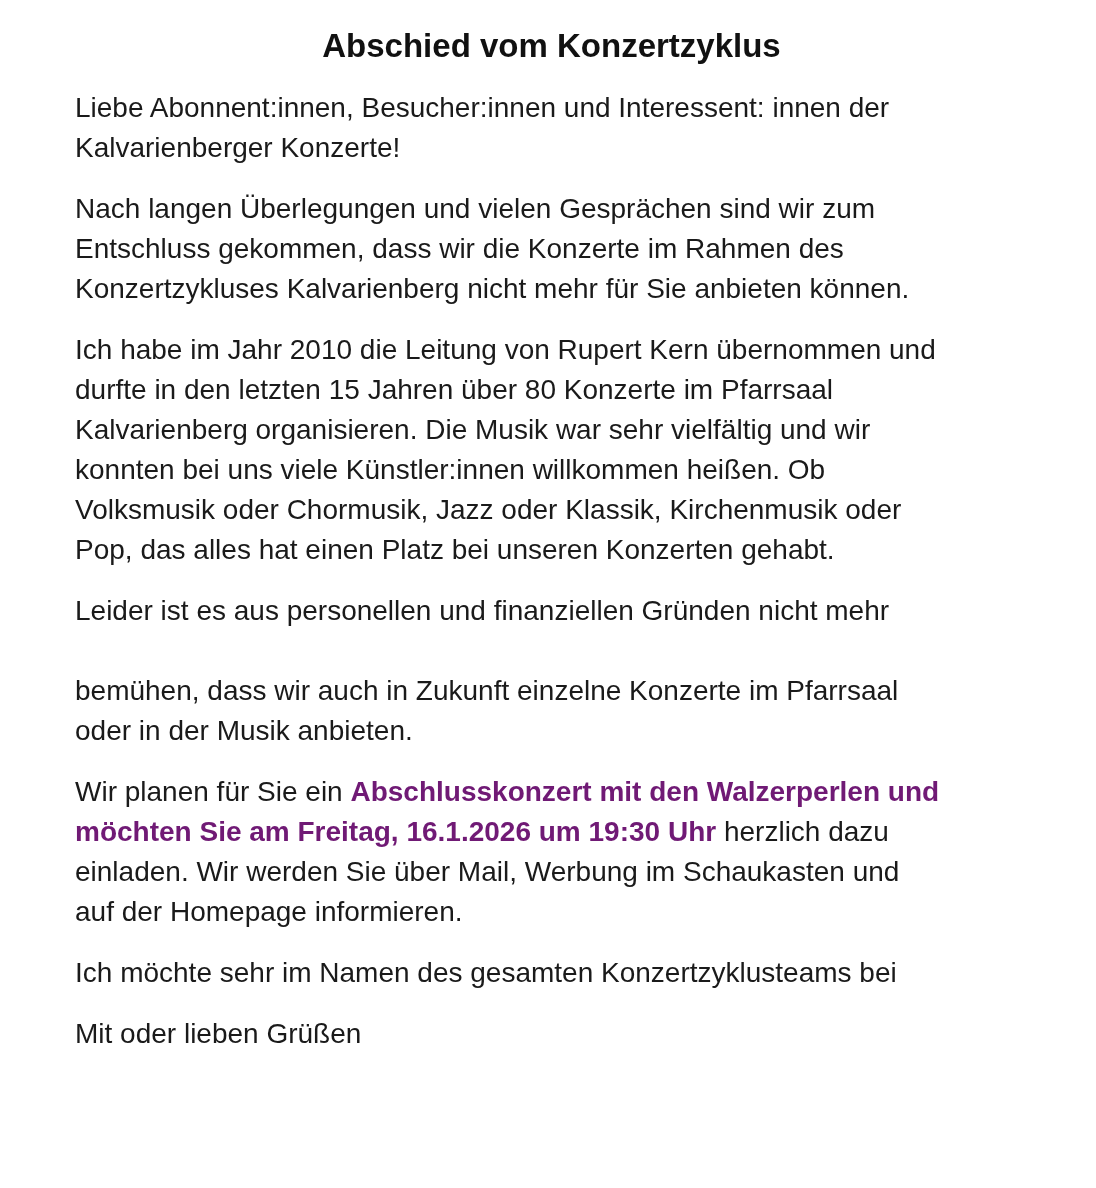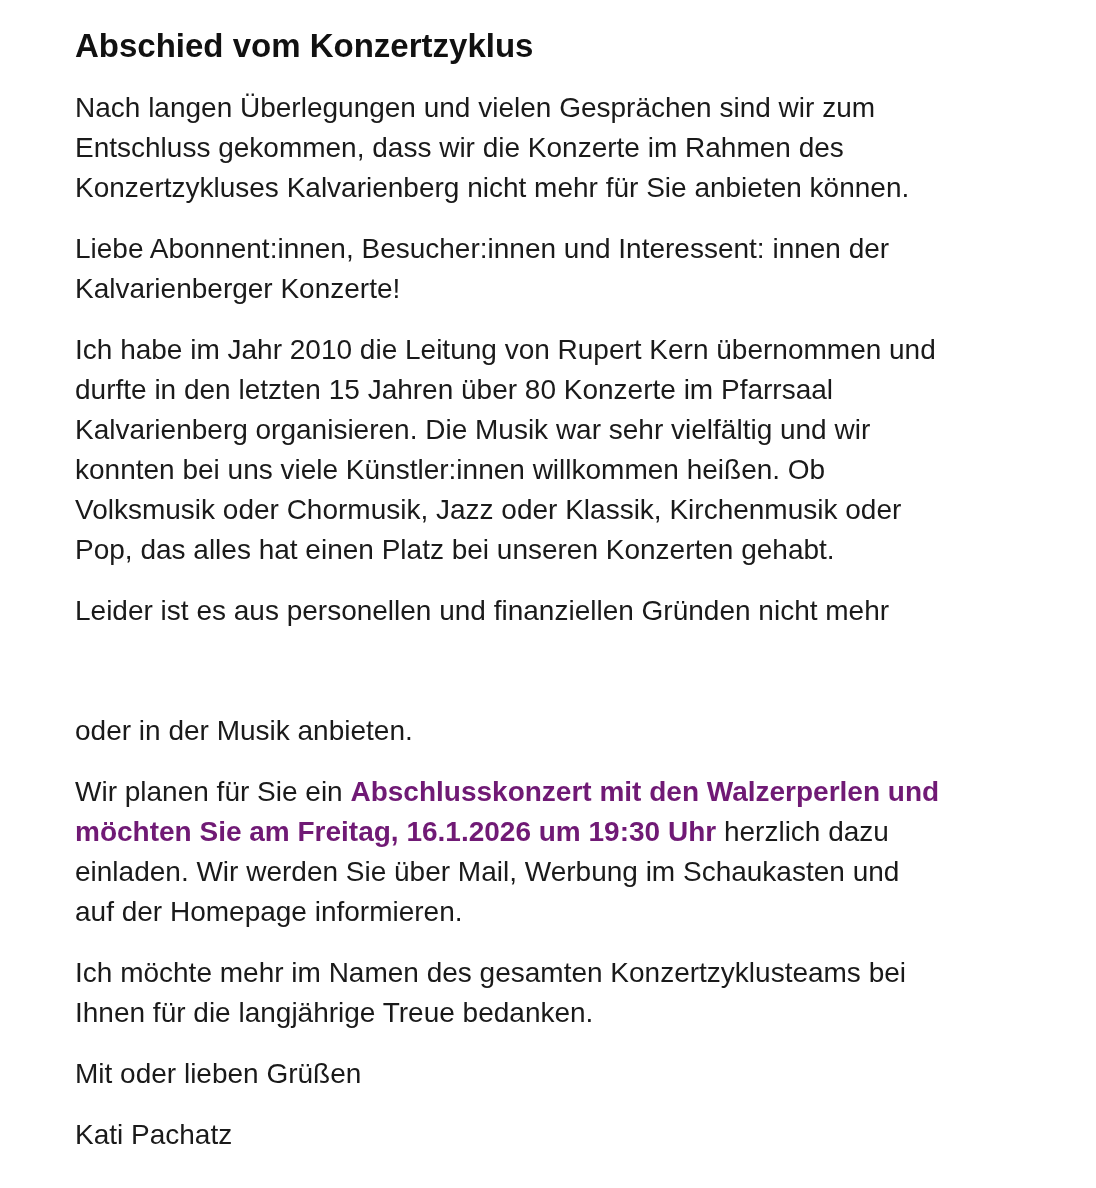--- a/index.html
+++ b/index.html
@@ -16,20 +16,21 @@
   }
   .page {
     box-sizing: border-box;
     width: 1096px;
     height: 1188px;
     padding: 24px 68px 0 75px;
     background: #ffffff;
   }
   .doc-title {
     margin: 0 0 20px 0;
+    text-align: center;
     font-size: 33px;
     line-height: 44px;
     font-weight: bold;
     color: #111111;
     letter-spacing: 0px;
   }
   .doc-body {
     font-size: 28px;
     line-height: 40px;
   }
@@ -44,22 +45,21 @@
   .para .run {
     font-weight: normal;
   }
 </style>
 </head>
 <body>
 
 <div class="page">
   <h1 class="doc-title">Abschied vom Konzertzyklus</h1>
   <div class="doc-body" id="doc-body">
+      <p class="para"><span class="run">Liebe Abonnent:innen, Besucher:innen und Interessent: innen der</span><br><span class="run">Kalvarienberger Konzerte!</span></p>
       <p class="para"><span class="run">Nach langen Überlegungen und vielen Gesprächen sind wir zum</span><br><span class="run">Entschluss gekommen, dass wir die Konzerte im Rahmen des</span><br><span class="run">Konzertzykluses Kalvarienberg nicht mehr für Sie anbieten können.</span></p>
-      <p class="para"><span class="run">Liebe Abonnent:innen, Besucher:innen und Interessent: innen der</span><br><span class="run">Kalvarienberger Konzerte!</span></p>
       <p class="para"><span class="run">Ich habe im Jahr 2010 die Leitung von Rupert Kern übernommen und</span><br><span class="run">durfte in den letzten 15 Jahren über 80 Konzerte im Pfarrsaal</span><br><span class="run">Kalvarienberg organisieren. Die Musik war sehr vielfältig und wir</span><br><span class="run">konnten bei uns viele Künstler:innen willkommen heißen. Ob</span><br><span class="run">Volksmusik oder Chormusik, Jazz oder Klassik, Kirchenmusik oder</span><br><span class="run">Pop, das alles hat einen Platz bei unseren Konzerten gehabt.</span></p>
-      <p class="para"><span class="run">Leider ist es aus personellen und finanziellen Gründen nicht mehr</span><br><br><br><span class="run">oder in der Musik anbieten.</span></p>
+      <p class="para"><span class="run">Leider ist es aus personellen und finanziellen Gründen nicht mehr</span><br><br><span class="run">bemühen, dass wir auch in Zukunft einzelne Konzerte im Pfarrsaal</span><br><span class="run">oder in der Musik anbieten.</span></p>
       <p class="para"><span class="run">Wir planen für Sie ein </span><span class="run-bold">Abschlusskonzert mit den Walzerperlen und</span><br><span class="run-bold">möchten Sie am Freitag, 16.1.2026 um 19:30 Uhr</span><span class="run"> herzlich dazu</span><br><span class="run">einladen. Wir werden Sie über Mail, Werbung im Schaukasten und</span><br><span class="run">auf der Homepage informieren.</span></p>
-      <p class="para"><span class="run">Ich möchte mehr im Namen des gesamten Konzertzyklusteams bei</span><br><span class="run">Ihnen für die langjährige Treue bedanken.</span></p>
+      <p class="para"><span class="run">Ich möchte sehr im Namen des gesamten Konzertzyklusteams bei</span><br></p>
       <p class="para"><span class="run">Mit oder lieben Grüßen</span></p>
-      <p class="para"><span class="run">Kati Pachatz</span></p>
     </div>
 </div>
 
 </body></html>

